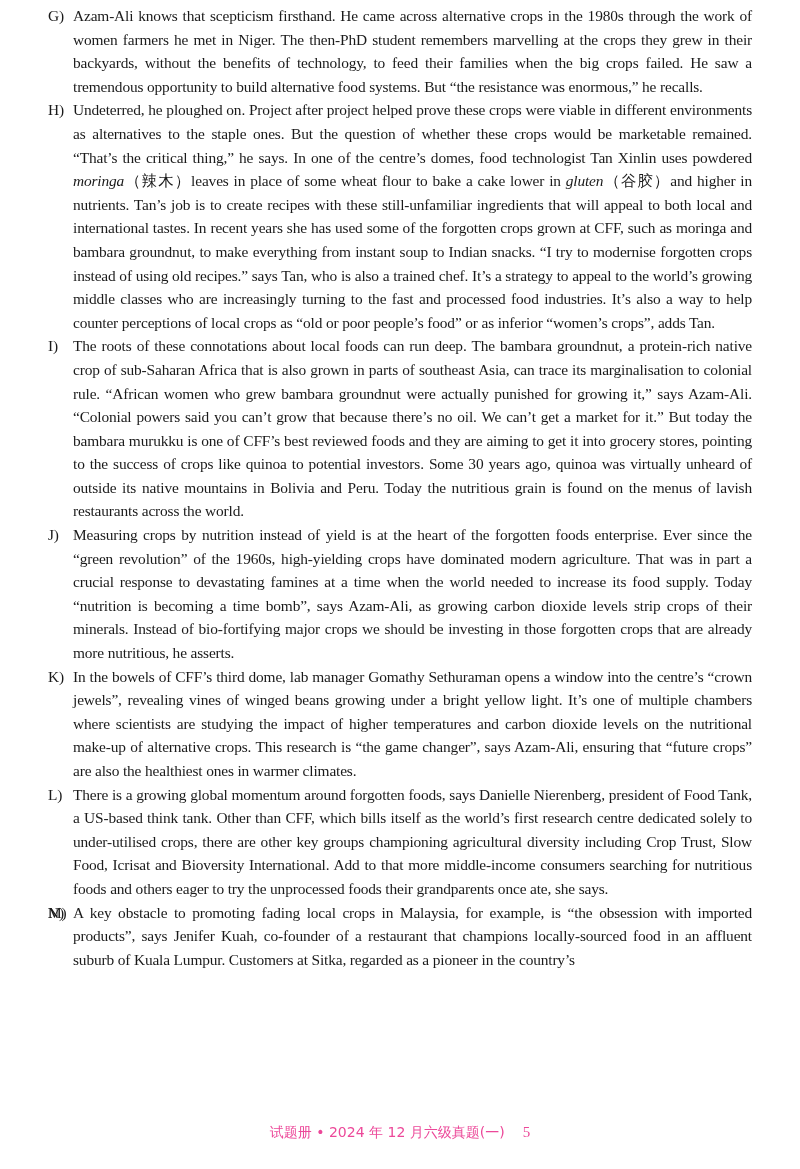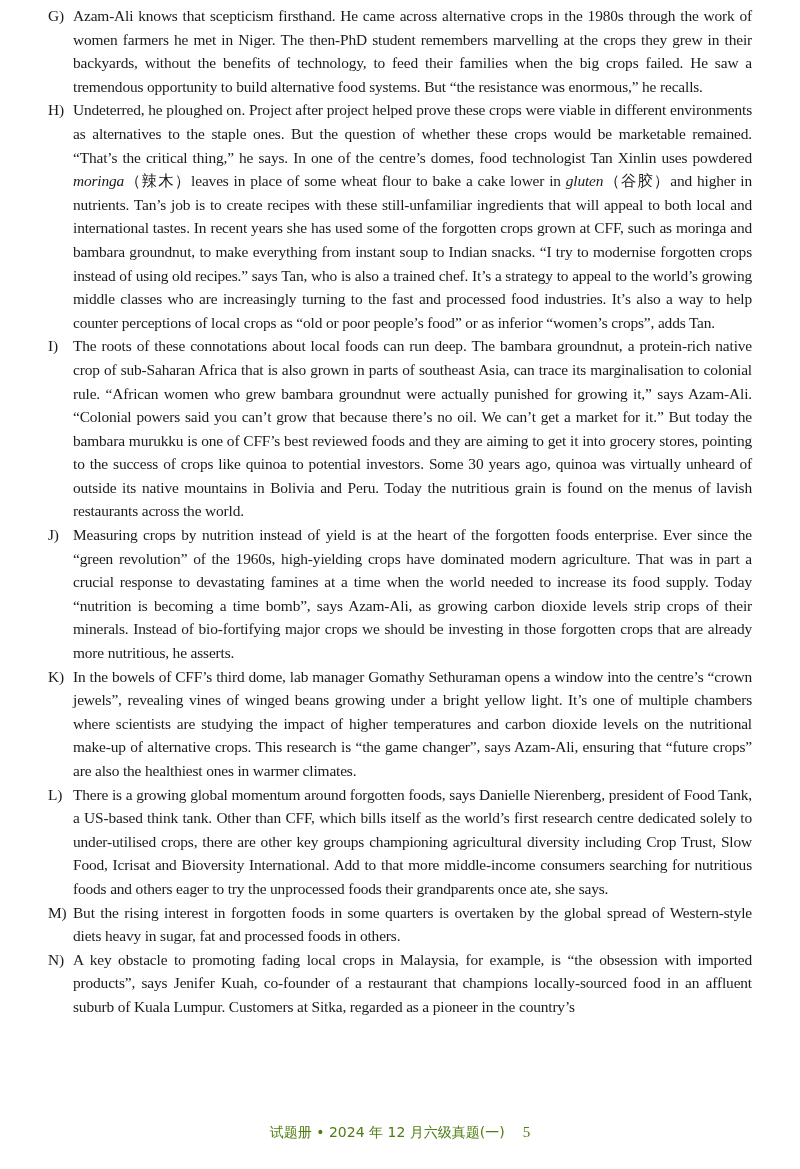--- a/index.html
+++ b/index.html
@@ -21,21 +21,21 @@
     margin: 0;
     letter-spacing: -0.15px;
   }
   .para .label {
     position: absolute; left: 0; top: 0;
     width: 25px;
   }
   .para em { }
   .footer {
     position: absolute; left: 0; width: 800px; top: 1124px;
-    text-align: center; font-size: 14px; color: #4d7c0f;
+    text-align: center; font-size: 14px; color: #ec4899;
     font-family: "DejaVu Sans", "Liberation Sans", sans-serif;
   }
   .footer .page-num { margin-left: 18px; font-family: "Liberation Serif", serif; font-size: 15px; }
 </style>
 </head>
 <body>
 
 <div class="page">
   <div class="content">
 
@@ -64,21 +64,20 @@
       <span>In the bowels of CFF’s third dome, lab manager Gomathy Sethuraman opens a window into the centre’s “crown jewels”, revealing vines of winged beans growing under a bright yellow light. It’s one of multiple chambers where scientists are studying the impact of higher temperatures and carbon dioxide levels on the nutritional make-up of alternative crops. This research is “the game changer”, says Azam-Ali, ensuring that “future crops” are also the healthiest ones in warmer climates.</span>
     </p>
 
     <p class="para">
       <span class="label">L)</span>
       <span>There is a growing global momentum around forgotten foods, says Danielle Nierenberg, president of Food Tank, a US-based think tank. Other than CFF, which bills itself as the world’s first research centre dedicated solely to under-utilised crops, there are other key groups championing agricultural diversity including Crop Trust, Slow Food, Icrisat and Bioversity International. Add to that more middle-income consumers searching for nutritious foods and others eager to try the unprocessed foods their grandparents once ate, she says.</span>
     </p>
 
     <p class="para">
       <span class="label">M)</span>
-      <span>But the rising interest in forgotten foods in some quarters is overtaken by the global spread of Western-style diets heavy in sugar, fat and processed foods in others.</span>
     </p>
 
     <p class="para">
       <span class="label">N)</span>
       <span>A key obstacle to promoting fading local crops in Malaysia, for example, is “the obsession with imported products”, says Jenifer Kuah, co-founder of a restaurant that champions locally-sourced food in an affluent suburb of Kuala Lumpur. Customers at Sitka, regarded as a pioneer in the country’s</span>
     </p>
 
   </div>
 
   <div class="footer">

